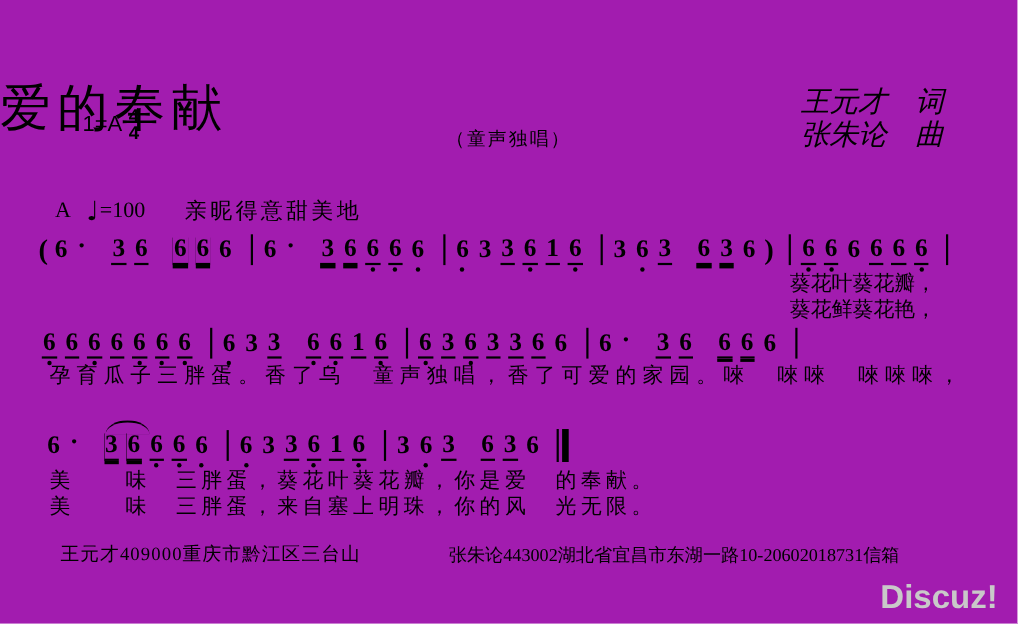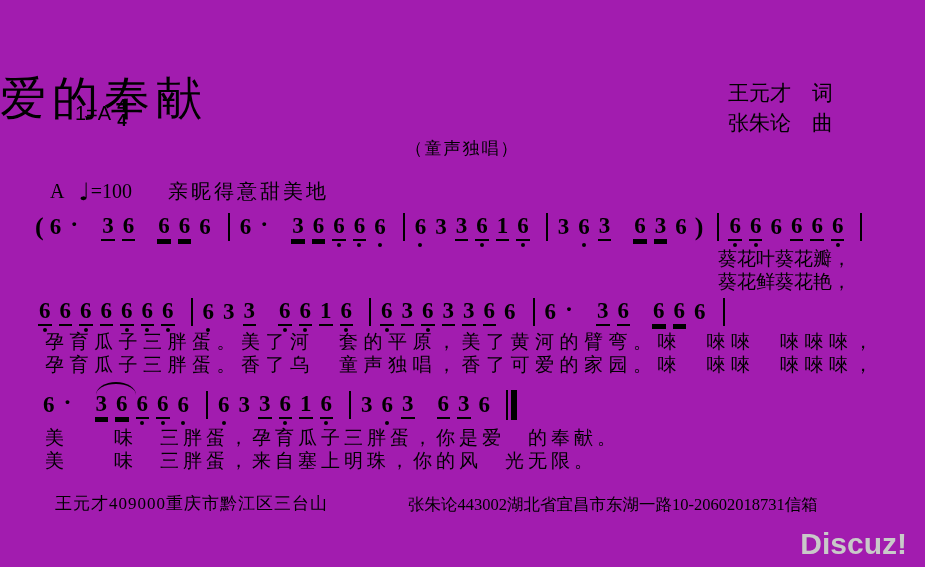--- a/index.html
+++ b/index.html
@@ -6,22 +6,22 @@
   #sheet{position:relative;width:925px;height:567px;background:#a21caf;overflow:hidden;
          font-family:"Liberation Serif","DejaVu Serif",serif;color:#000;}
   .abs{position:absolute;}
 
   
   .keysig{left:75px;top:98px;font-family:"Liberation Sans","DejaVu Sans",sans-serif;
           font-size:20px;display:flex;align-items:center;gap:4px;}
   .frac{display:inline-flex;flex-direction:column;align-items:center;line-height:15px;
         font-size:17px;font-weight:600;margin-left:2px;}
   .title{left:0;right:0;top:68px;text-align:left;font-size:46px;font-weight:400;letter-spacing:6px;}
-  .subtitle{left:0;right:0;top:137px;text-align:center;font-size:17px;letter-spacing:2px;}
-  .credits{left:728px;top:78px;font-size:21px;line-height:30px;}
+  .subtitle{left:0;right:0;top:115px;text-align:center;font-size:17px;letter-spacing:2px;}
+  .credits{left:728px;top:78px;font-size:26px;line-height:30px;font-style:italic;}
   .tempo{left:50px;top:178px;font-size:20px;display:flex;align-items:center;}
   .tempo .qnote{font-family:"DejaVu Sans",sans-serif;font-size:24px;margin:0 1px 0 14px;line-height:20px;}
   .tempo .expr{margin-left:36px;letter-spacing:3px;}
 
   
   .mline{white-space:nowrap;height:42px;}
   .note{position:relative;display:inline-block;font-weight:700;font-size:23px;line-height:26px;
         padding:0 1px;margin-right:7px;vertical-align:middle;}
   .note.u1{border-bottom:2px solid #000;}
   .note.u2{border-bottom:2px solid #000;box-shadow:0 3px 0 0 #000;}
@@ -83,26 +83,25 @@
         <span class="fb-thin"></span>
         <span class="fb-thick"></span>
       </span></div>
 
   <div class="abs lyr" style="left:718px;top:247px;">
     <div>葵花叶葵花瓣，</div>
     <div>葵花鲜葵花艳，</div>
   </div>
 
   <div class="abs lyr lyr-spread" style="left:45px;top:330px;">
-    <div>孕育瓜子三胖蛋。美了河　套的平原，美了黄河的臂弯。唻　唻唻　唻唻唻，</div>
     <div>孕育瓜子三胖蛋。香了乌　童声独唱，香了可爱的家园。唻　唻唻　唻唻唻，</div>
   </div>
 
   <div class="abs lyr lyr3" style="left:45px;top:426px;">
-    <div>美　　味　三胖蛋，孕育瓜子三胖蛋，你是爱　的奉献。</div>
+    <div>美　　味　三胖蛋，葵花叶葵花瓣，你是爱　的奉献。</div>
     <div>美　　味　三胖蛋，来自塞上明珠，你的风　光无限。</div>
   </div>
 
   <div class="abs addr" style="left:55px;top:492px;">王元才409000重庆市黔江区三台山</div>
   <div class="abs addr" style="left:408px;top:494px;font-size:16.5px;letter-spacing:0;">张朱论443002湖北省宜昌市东湖一路10-20602018731信箱</div>
 
   <div class="abs watermark" style="color: rgb(201, 201, 201);">Discuz!</div>
 
 </div>
 

